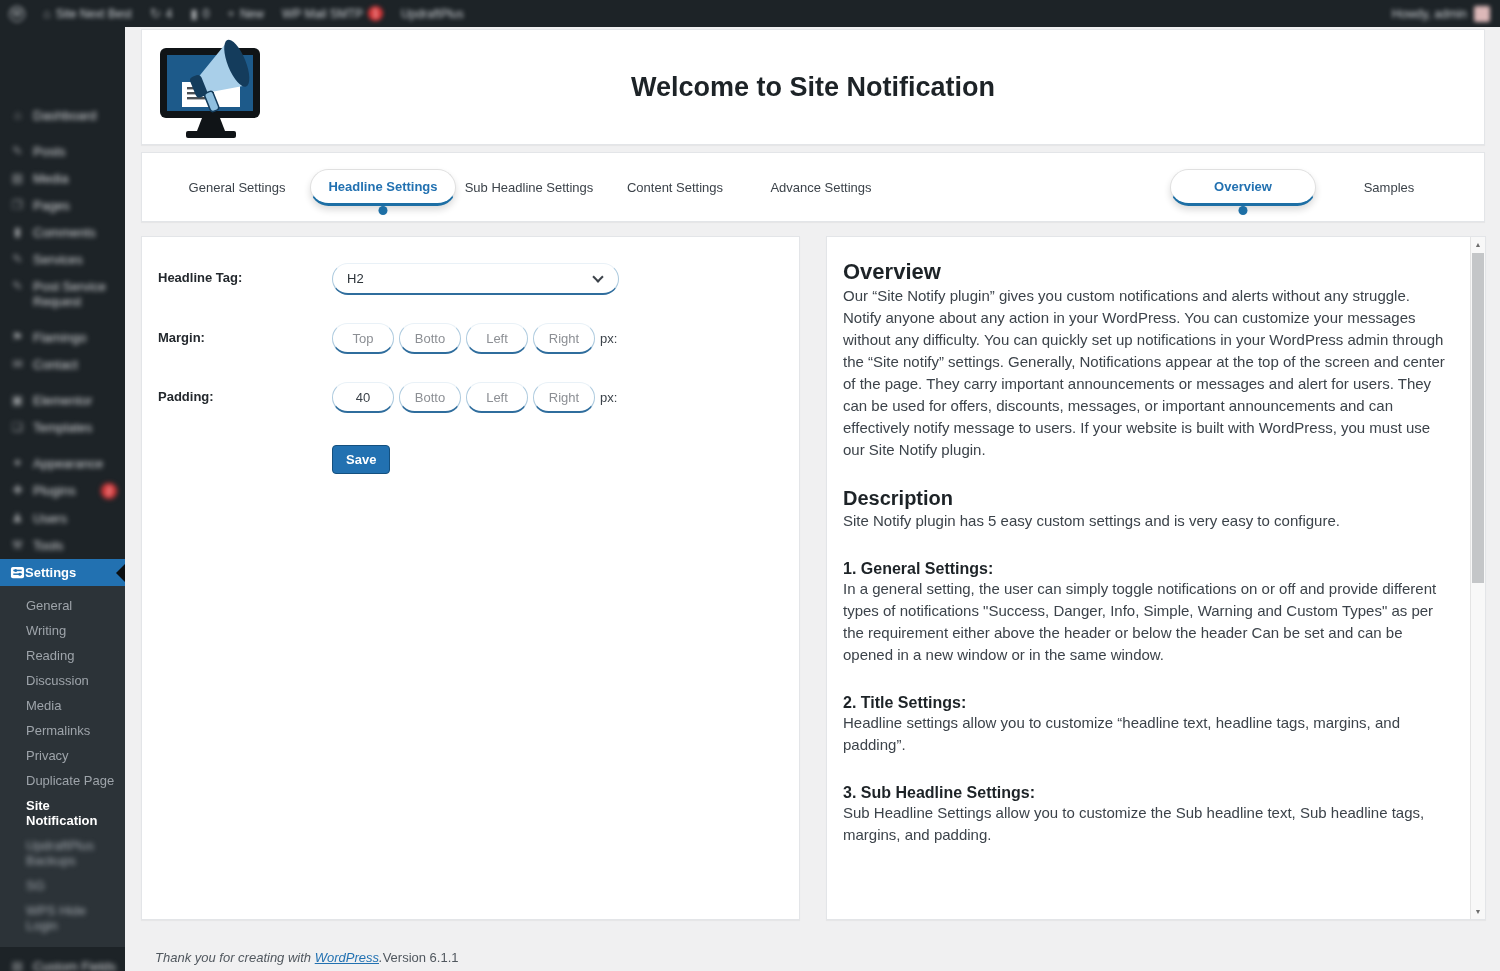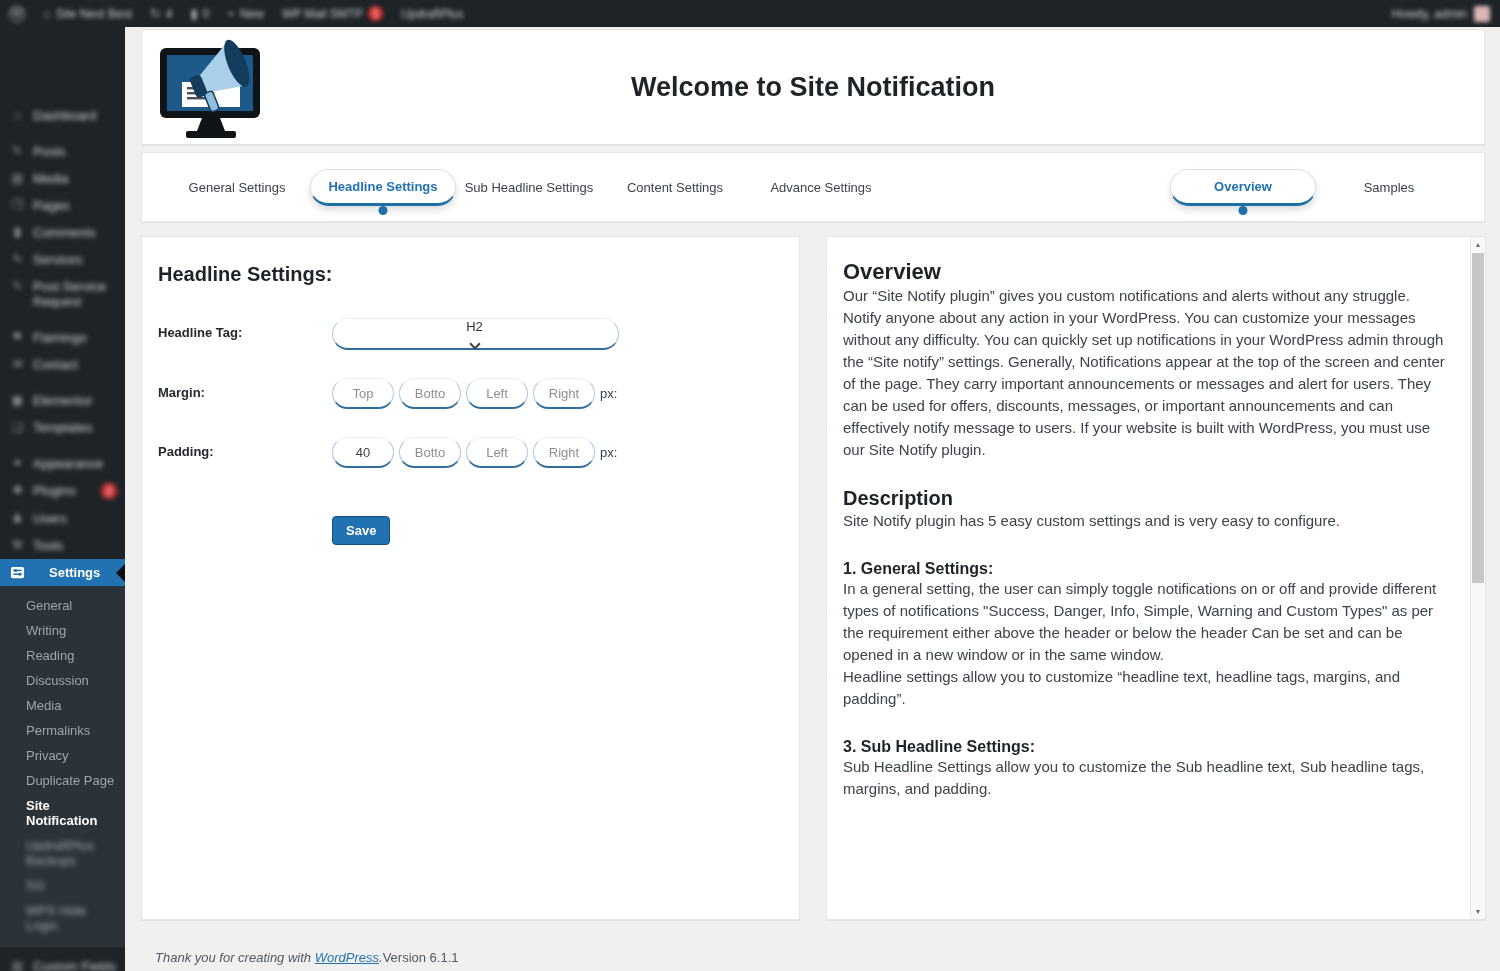--- a/index.html
+++ b/index.html
@@ -23,21 +23,21 @@
   
   .sidebar { position:absolute; top:27px; left:0; bottom:0; width:125px; background:#1d2327; z-index:40; }
   .menu { padding-top:75px; }
   .mi { display:flex; align-items:flex-start; gap:8px; padding:6px 6px 6px 10px; color:#d5d7da;
     font-size:13px; line-height:15px; cursor:pointer; }
   .mi.gap { margin-top:9px; }
   .mi .ico { width:15px; flex:0 0 15px; text-align:center; font-size:12px; color:#a7aaad; }
   .mi .lbl { flex:1; }
   .mbadge { color:#fff; border-radius:50%; min-width:16px; height:16px; font-size:10px;
     display:flex; align-items:center; justify-content:center; margin-right:2px; }
-  .settings-row { position:relative; display:flex; align-items:center; gap:24px; background:#2271b1;
+  .settings-row { position:relative; display:flex; align-items:center; gap:0; background:#2271b1;
     color:#fff; font-size:13px; font-weight:700; padding:6px 6px 6px 10px; cursor:pointer; }
   .settings-row .sico { width:15px; flex:0 0 15px; display:flex; }
   .settings-arrow { position:absolute; right:0; top:50%; transform:translateY(-50%);
     width:0; height:0; border-top:9px solid transparent; border-bottom:9px solid transparent;
     border-right:9px solid #0c0f11; }
   .submenu { background:#2c3338; padding:7px 0 9px; }
   .sub-item { padding:5px 8px 5px 26px; color:#9ea4aa; font-size:13px; cursor:pointer; }
   .sub-item.current { color:#fff; font-weight:700; }
   .bottom-menu { padding-top:6px; }
 
@@ -66,27 +66,27 @@
   .flabel { width:174px; flex:0 0 174px; font-size:13px; font-weight:700; color:#23282d; padding-top:7px; }
   .inp { height:31px; background:#fff; border:1px solid #aecbdf; border-top-color:#e9f1f7;
     border-bottom:2px solid #2f6d9d; border-radius:16px; font-size:13px; color:#3c434a;
     padding:0 14px; outline:none; font-family:inherit; }
   .inp::placeholder { color:#8c8f94; }
   .inp.full { width:287px; }
   .inp.small { width:62px; margin-right:5px; text-align:center; padding:0 4px; }
   .selectbox { width:287px; height:32px; background:#fff; border:1px solid #aecbdf;
     border-top-color:#e9f1f7; border-bottom:2px solid #2f6d9d; border-radius:16px;
     display:flex; align-items:center; justify-content:space-between; padding:0 16px 0 14px;
-    font-size:13px; color:#2c3338; cursor:pointer;flex-direction:column; }
+    font-size:13px; color:#2c3338; cursor:pointer; }
   .chev { width:8px; height:8px; border-right:2px solid #3c434a; border-bottom:2px solid #3c434a;
     transform:rotate(45deg); margin-top:-4px; }
   .px-suffix { font-size:13px; color:#3c434a; padding-top:8px; }
   .save-btn { margin-left:174px; background:#2271b1; color:#fff; border:1px solid #14507f;
     border-radius:4px; font-size:13px; font-weight:600; padding:6px 13px; cursor:pointer;
-    font-family:inherit; margin-top:20px; }
+    font-family:inherit; margin-top:4px; }
 
   
   .overview-card { left:826px; width:660px; top:236px; height:684px; padding:22px 34px 0 16px; overflow:hidden; }
   .ov-title { font-size:22px; font-weight:700; color:#1d2327; }
   .ov-p { font-size:15px; color:#3c434a; line-height:22px; margin-top:0; }
   .ov-h2 { font-size:20px; font-weight:700; color:#1d2327; margin-top:26px; }
   .ov-h3 { font-size:16px; font-weight:700; color:#1d2327; margin-top:28px; }
   .scrollbar { position:absolute; top:0; right:0; bottom:0; width:15px; background:#f8f8f8;
     border-left:1px solid #e4e4e4; }
   .sb-btn { height:15px; display:flex; align-items:center; justify-content:center;
@@ -281,21 +281,20 @@
   <div class="tab active">
     <span>Overview</span>
     <span class="tab-dot"></span>
   </div>
   <div class="tab">
     <span>Samples</span>
   </div>
 </div>
 
 <div class="card form-card">
-  <div class="form-title">Headline Settings:</div>
 
 
   <div class="frow">
     <div class="flabel">Headline Tag:</div>
     <div class="selectbox">
       <span>H2</span>
       <span class="chev"></span>
     </div>
   </div>
 
@@ -323,20 +322,21 @@
 <div class="card overview-card">
   <div class="ov-title">Overview</div>
   <p class="ov-p">Our “Site Notify plugin” gives you custom notifications and alerts without any struggle. Notify anyone about any action in your WordPress. You can customize your messages without any difficulty. You can quickly set up notifications in your WordPress admin through the “Site notify” settings. Generally, Notifications appear at the top of the screen and center of the page. They carry important announcements or messages and alert for users. They can be used for offers, discounts, messages, or important announcements and can effectively notify message to users. If your website is built with WordPress, you must use our Site Notify plugin.</p>
 
   <div class="ov-h2">Description</div>
   <p class="ov-p">Site Notify plugin has 5 easy custom settings and is very easy to configure.</p>
 
   <div class="ov-h3">1. General Settings:</div>
   <p class="ov-p">In a general setting, the user can simply toggle notifications on or off and provide different types of notifications "Success, Danger, Info, Simple, Warning and Custom Types" as per the requirement either above the header or below the header Can be set and can be opened in a new window or in the same window.</p>
 
+  <div class="ov-h3">2. Title Settings:</div>
   <p class="ov-p">Headline settings allow you to customize “headline text, headline tags, margins, and padding”.</p>
 
   <div class="ov-h3">3. Sub Headline Settings:</div>
   <p class="ov-p">Sub Headline Settings allow you to customize the Sub headline text, Sub headline tags, margins, and padding.</p>
 
   <div class="scrollbar">
     <div class="sb-btn">▲</div>
     <div class="sb-thumb"></div>
     <div class="sb-btn down">▼</div>
   </div>

